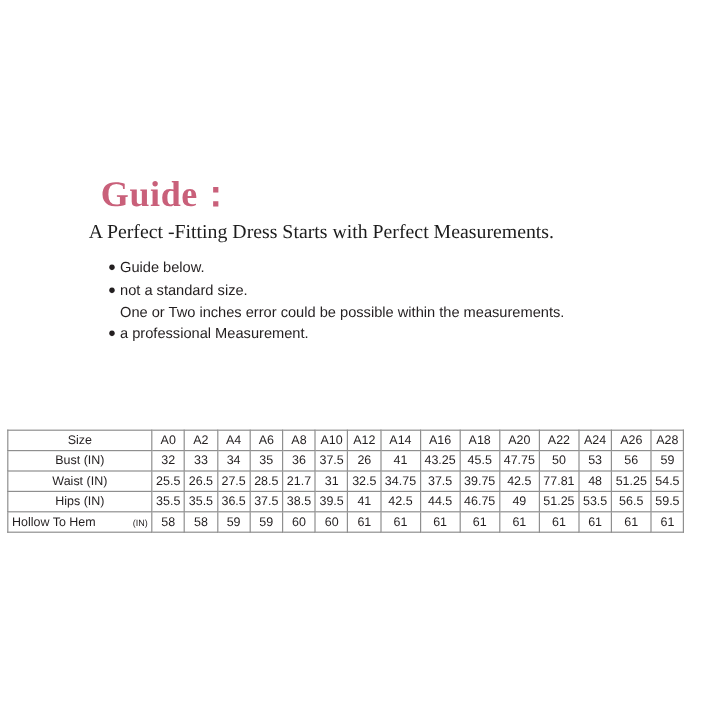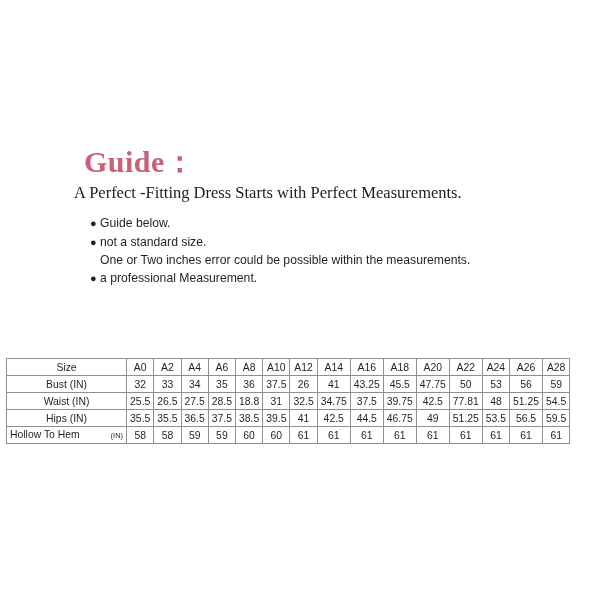--- a/index.html
+++ b/index.html
@@ -174,21 +174,21 @@
         <td>56</td>
         <td>59</td>
       </tr>
 
       <tr>
         <td class="rowhead">Waist (IN)</td>
         <td>25.5</td>
         <td>26.5</td>
         <td>27.5</td>
         <td>28.5</td>
-        <td>18.8</td>
+        <td>21.7</td>
         <td>31</td>
         <td>32.5</td>
         <td>34.75</td>
         <td>37.5</td>
         <td>39.75</td>
         <td>42.5</td>
         <td>77.81</td>
         <td>48</td>
         <td>51.25</td>
         <td>54.5</td>

